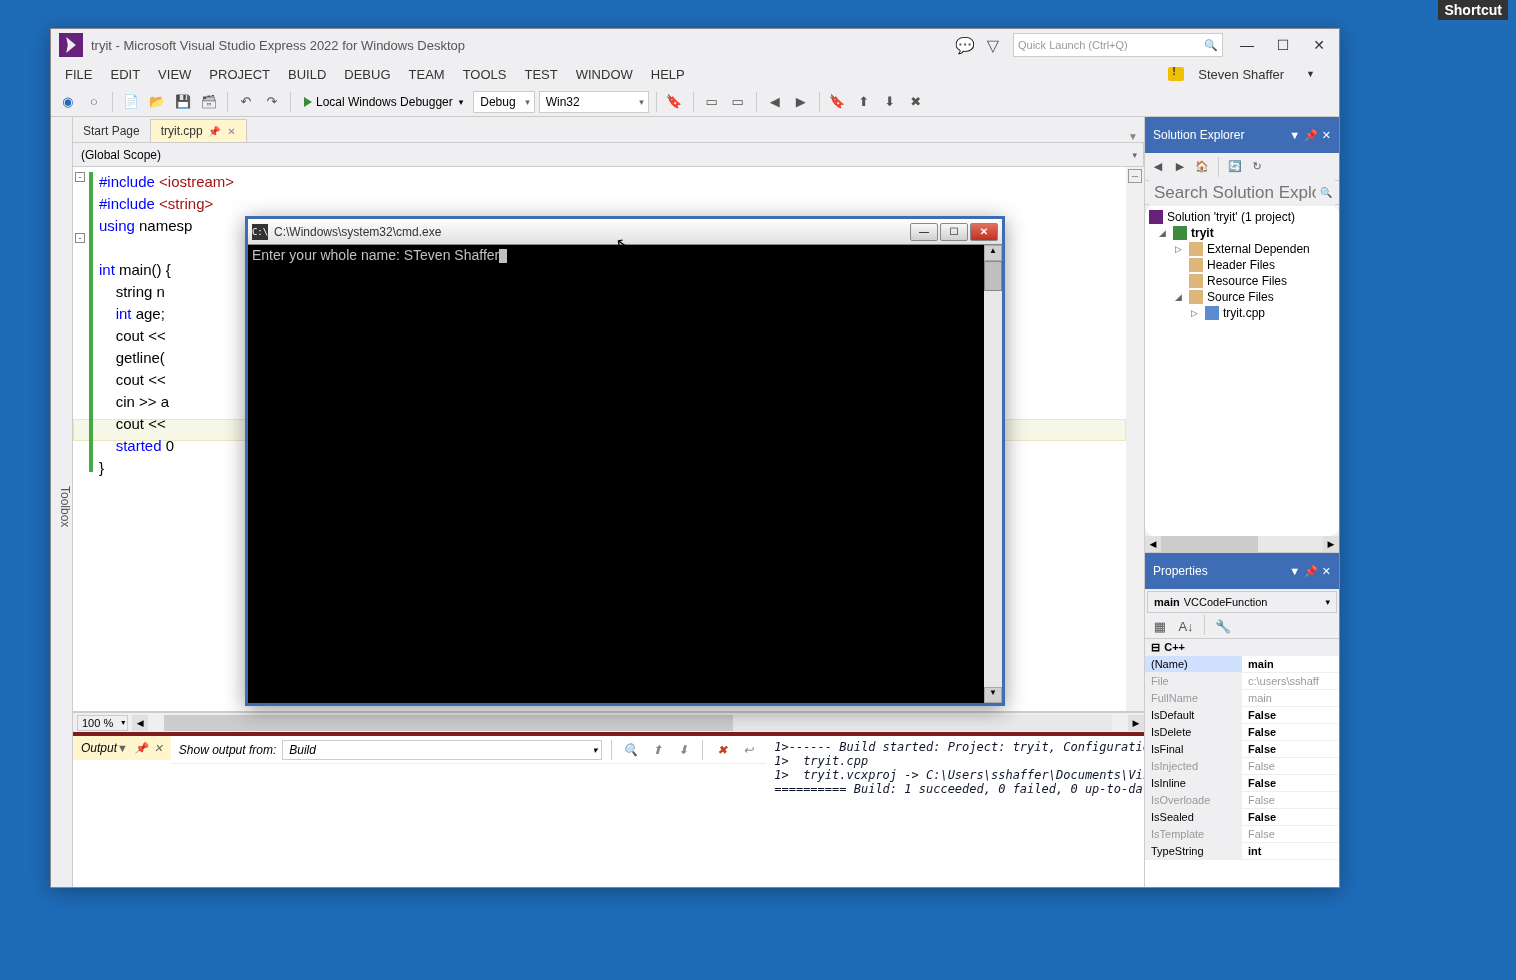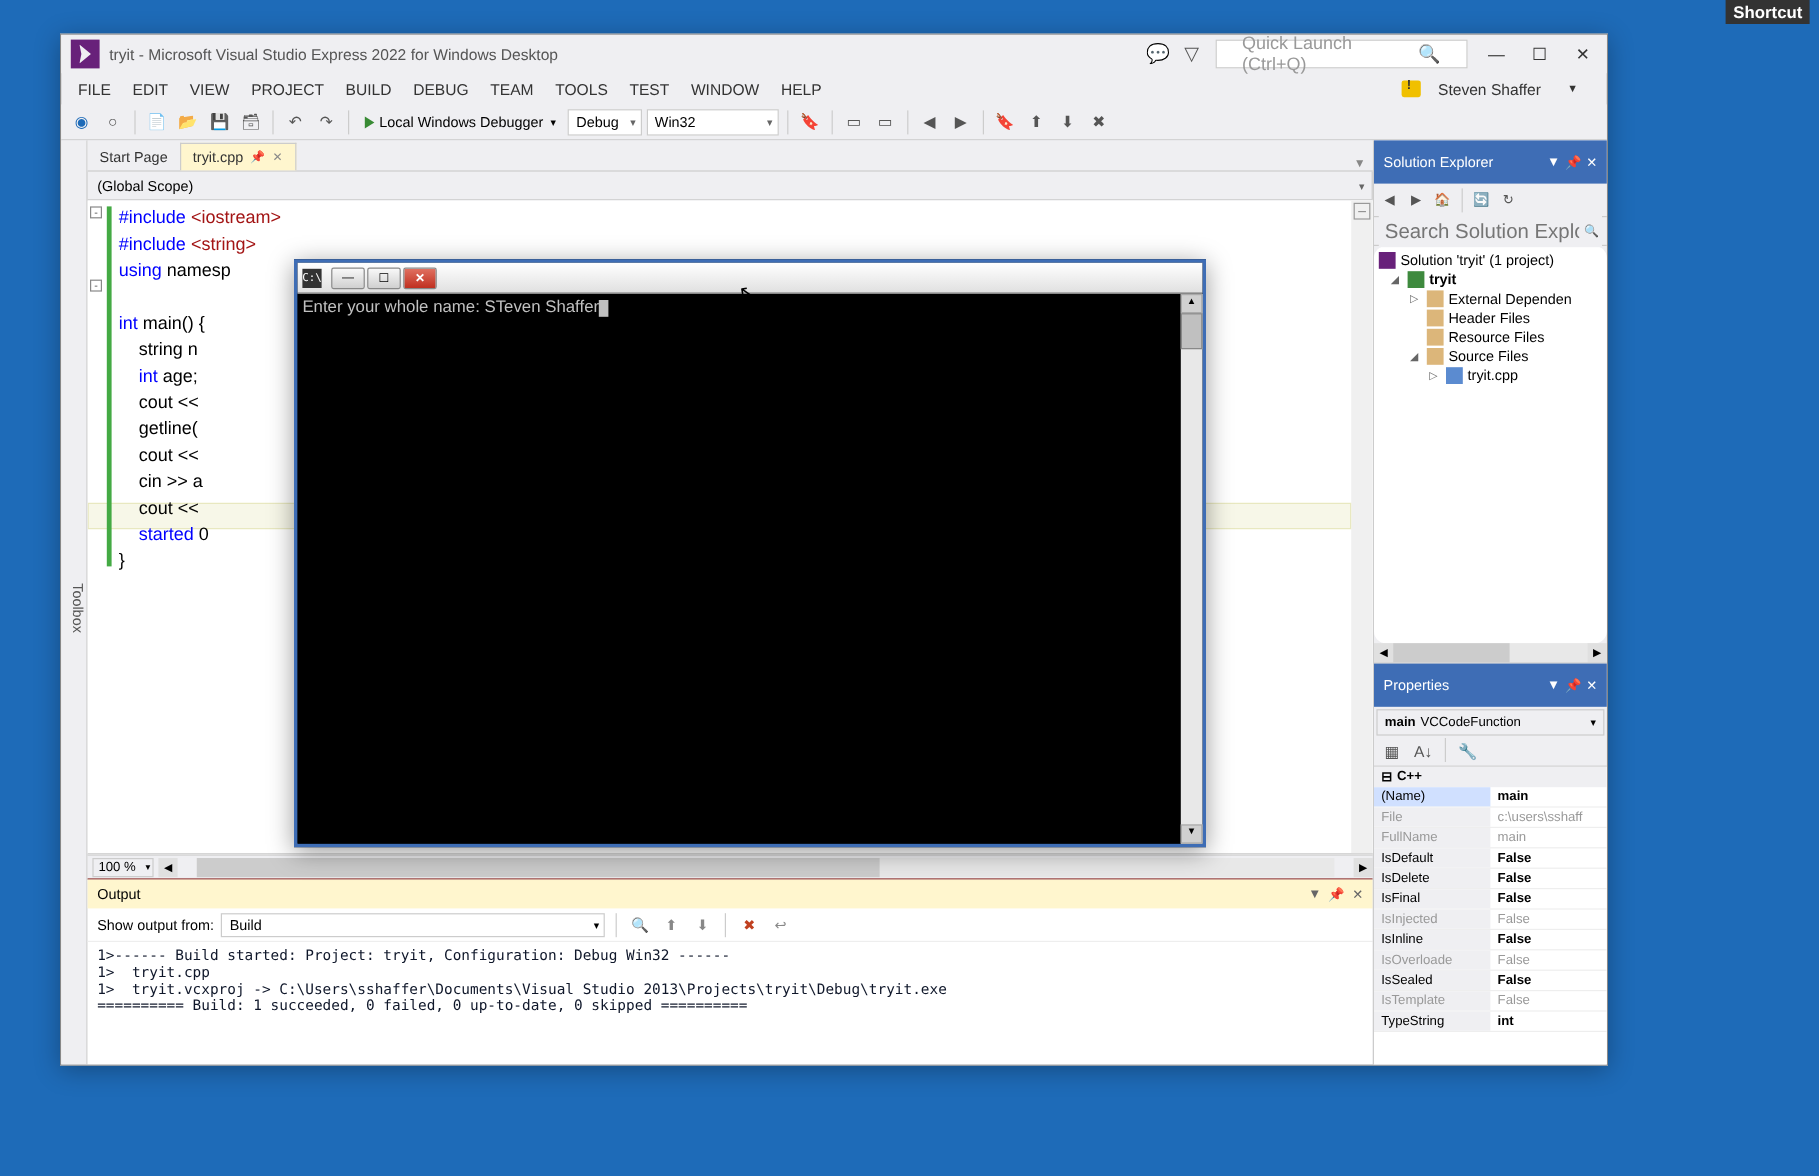--- a/index.html
+++ b/index.html
@@ -7,21 +7,21 @@
 .shortcut-label { position: absolute; top: 0; right: 8px; color: #fff; font-size: 14px; font-weight: bold; background:#333; padding:2px 6px; }
 
 .vs-window { position: absolute; left: 50px; top: 28px; width: 1290px; height: 860px; background: #efeff2; border: 1px solid #888; box-shadow: 0 4px 20px rgba(0,0,0,0.3); display:flex; flex-direction:column; }
 
 .titlebar { height: 32px; display: flex; align-items: center; padding: 0 8px; background: #efeff2; }
 .vs-logo { width: 24px; height: 24px; background: #68217a; position:relative; margin-right:8px; }
 .vs-logo::before { content:""; position:absolute; inset:4px; background:#efeff2; clip-path:polygon(20% 0,80% 50%,20% 100%,30% 50%); }
 .titlebar-text { flex: 1; font-size: 13px; color: #555; }
 .titlebar-icons { display:flex; gap:12px; align-items:center; }
 .tb-icon { width:16px; height:16px; display:flex; align-items:center; justify-content:center; cursor:pointer; color:#555; }
-.quick-launch { width: 210px; border:1px solid #ccc; height:24px; padding:0 21px; font-size:15px; color:#999; background:#fff; display:flex; align-items:center;justify-content:flex-end; }
+.quick-launch { width: 210px; border:1px solid #ccc; height:24px; padding:0 4px; font-size:11px; color:#999; background:#fff; display:flex; align-items:center;justify-content:flex-end; }
 .quick-launch .ql-search { margin-left:auto; }
 .badge-warn { width:14px; height:14px; background:#f0c000; border-radius:2px; display:inline-block; position:relative; }
 .badge-warn::after{content:"!"; position:absolute; left:4px; top:-2px; font-size:11px; font-weight:bold; color:#333;}
 .win-btn { width:24px; height:20px; display:flex; align-items:center; justify-content:center; font-size:14px; color:#333; cursor:pointer;}
 
 .menubar { height: 26px; display: flex; align-items: center; padding: 0 6px; gap: 2px; }
 .menubar span { font-size: 13px; color: #333; padding: 2px 8px; cursor:pointer; }
 .user-area { margin-left:auto; display:flex; align-items:center; gap:6px; padding-right:10px; font-size:13px; color:#333;}
 
 .toolbar { height: 30px; background:#efeff2; border-bottom:1px solid #ccc; display:flex; align-items:center; padding:0 6px; gap:4px; }
@@ -58,21 +58,21 @@
 .scroll-track { position:absolute; right:0; top:0; bottom:0; width:18px; background:#f0f0f0;}
 .small-widget{position:absolute; right:2px; top:2px; width:14px; height:14px; border:1px solid #999; font-size:9px; text-align:center; line-height:12px; color:#666;}
 
 .code-bottom { height:20px; background:#efeff2; display:flex; align-items:center; font-size:11px; border-top:1px solid #ccc;}
 .zoom-combo{ border:1px solid #ccc; padding:0 14px 0 4px; height:16px; display:flex; align-items:center; position:relative; margin:0 4px;}
 .zoom-combo::after{content:"▾"; position:absolute; right:2px; font-size:8px;}
 .hscroll { flex:1; height:16px; background:#e8e8e8; position:relative; margin:0 16px;}
 .hscroll-thumb{position:absolute; left:0; width:60%; height:100%; background:#ccc;}
 .hscroll-arrow{width:16px;height:16px; background:#e0e0e0; display:flex; align-items:center; justify-content:center; font-size:9px;}
 
-.output-panel { background:#fff; display:flex; flex-direction:column; border-top:1px solid #7f1d1d; height:155px;}
+.output-panel { background:#fff; display:flex; border-top:4px solid #7f1d1d; height:155px;font-style:italic;}
 .output-title { height:24px; background:#fff6ce; display:flex; align-items:center; padding:0 8px; font-size:12px; }
 .output-title .pin-icons{margin-left:auto; display:flex; gap:6px; color:#666; font-size:11px;}
 .output-toolbar { height:28px; display:flex; align-items:center; padding:0 8px; gap:6px; font-size:12px; border-bottom:1px solid #eee;}
 .out-combo{ border:1px solid #ccc; height:20px; padding:0 16px 0 6px; width:320px; position:relative; font-size:12px; display:flex; align-items:center;}
 .out-combo::after{content:"▾"; position:absolute; right:4px; font-size:9px;}
 .out-btn{width:20px;height:20px; display:flex; align-items:center; justify-content:center; color:#888; cursor:pointer; font-size:12px;}
 .output-text { flex:1; font-family:Consolas,monospace; font-size:12px; padding:4px 8px; white-space:pre; color:#0f172a; overflow:auto;}
 
 .right-col { width:195px; display:flex; flex-direction:column; border-left:1px solid #ccc; background:#efeff2;}
 .panel-title{ height:36px; background:#3e3e42; color:#fff; font-size:12px; display:flex; align-items:center; padding:0 8px;}
@@ -428,20 +428,21 @@
         </div>
       </div>
     </div>
   </div>
 
 </div>
 
 <div class="console-win">
   <div class="con-title">
     <div class="con-icon">C:\</div>
+    <div class="con-title-text">C:\Windows\system32\cmd.exe</div>
     <div class="con-btns">
       <div class="con-btn">—</div>
       <div class="con-btn">☐</div>
       <div class="con-btn close">✕</div>
     </div>
   </div>
   <div class="con-body"><span>Enter your whole name: </span><span>STeven Shaffer</span><span class="cursor-block"></span></div>
   <div class="con-scroll">
     <div class="con-scroll-btn">▲</div>
     <div class="con-scroll-thumb"></div>

